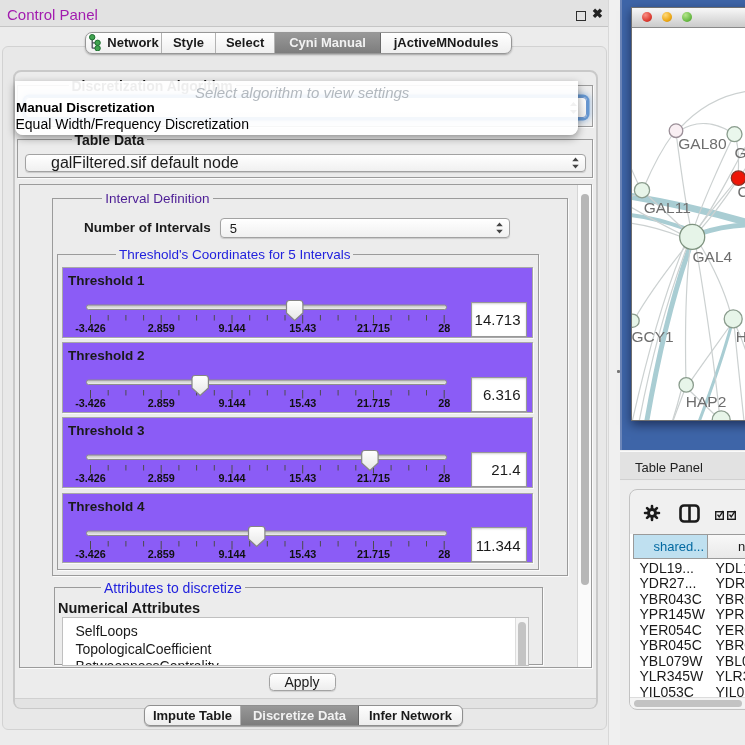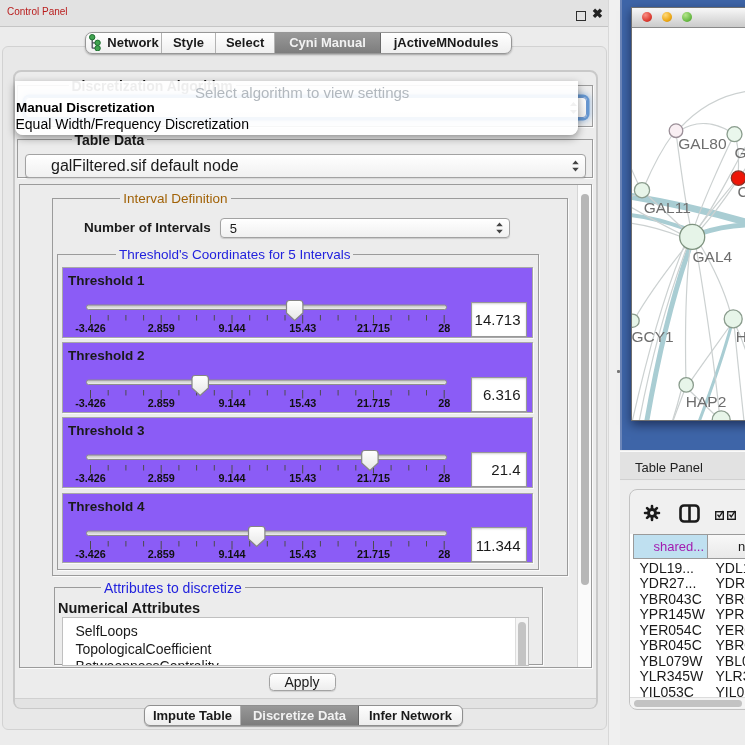--- a/index.html
+++ b/index.html
@@ -1,19 +1,19 @@
 <!DOCTYPE html>
 <html><head><meta charset="utf-8"><style>
 * { margin:0; padding:0; box-sizing:border-box; }
 html,body { width:745px; height:745px; font-family:"Liberation Sans", sans-serif; }
 body { background:#ececec; position:relative; overflow:hidden; color:#1a1a1a; opacity:0.999; }
 .abs { position:absolute; }
 
 #cptitle { left:0; top:0; width:620px; height:27px; background:#e2e2e2; border-bottom:1px solid #c5c5c5; }
-#cptitle .t { position:absolute; left:7px; top:5.5px; font-size:10px; color:#b91c1c; }
+#cptitle .t { position:absolute; left:7px; top:5.5px; font-size:15px; color:#a21caf; }
 #floatico { left:576px; top:11px; width:10px; height:10px; border:1.6px solid #2e2e2e; }
 #closeico { left:592px; top:5.5px; font-size:13px; font-weight:bold; color:#222; }
 
 #outer { left:2.2px; top:45.5px; width:605.3px; height:684px; background:#e8e8e8;
   border:1.5px solid #d2d2d2; border-radius:6px; }
 #inner { left:13px; top:69.5px; width:584.5px; height:639px; background:#ececec;
   border:2px solid #c9c9c9; border-radius:8px; }
 #innerstrip { left:15px; top:697.5px; width:580.5px; height:10px; background:#e3e3e3;
   border-top:1px solid #d0d0d0; border-radius:0 0 6px 6px; }
 
@@ -31,21 +31,21 @@
 
 .combo { position:absolute; background:linear-gradient(#ffffff,#f0f0f0); border:1px solid #a2a2a2;
   border-radius:4px; box-shadow:0 1px 1px rgba(0,0,0,0.15); font-size:13px; }
 .combo .cv { position:absolute; left:9px; top:50%; transform:translateY(-50%); white-space:nowrap; }
 .combo svg { position:absolute; right:5px; top:50%; transform:translateY(-50%); }
 
 #discbox { left:16.5px; top:84.5px; width:576px; height:42px; }
 #dcombo { left:24.5px; top:97px; width:562.5px; height:21px;
   box-shadow:0 0 0 2.5px rgba(85,140,205,0.85), 0 0 5px 4px rgba(110,160,215,0.45); border-color:#6a95ce; }
 #tdbox { left:16.5px; top:138.5px; width:576px; height:39px; }
-#tdcombo { left:24.5px; top:153.5px; width:561.5px; height:24px;text-align:right; }
+#tdcombo { left:24.5px; top:153.5px; width:561.5px; height:18px;text-align:right; }
 
 #spane { left:18.5px; top:183.5px; width:573.5px; height:484.5px; border:1px solid #9b9b9b;
   box-shadow:1px 1px 0 rgba(255,255,255,0.8); background:#ececec; overflow:hidden; }
 #vsb { position:absolute; left:557.5px; top:0; width:14px; height:100%; background:#fafafa;
   border-left:1px solid #d5d5d5; }
 #vsb div { position:absolute; left:2.5px; top:9px; width:8.5px; height:391px; border-radius:4.5px; background:#b7b7b7; }
 
 .trow { position:absolute; left:42px; width:471.5px; height:70.5px; border:1px solid #a8a8a8;
   box-shadow:1px 1px 0 rgba(255,255,255,0.75); background:#8b5cf6; }
 .trowtitle { position:absolute; left:5.5px; top:5px; font-size:13.5px; font-weight:bold; }
@@ -65,42 +65,42 @@
   border-radius:6px; overflow:hidden; background:linear-gradient(#fdfdfd,#ededed);
   box-shadow:0 1px 1px rgba(0,0,0,0.3); z-index:5; }
 #bottabs .seg { height:100%; display:flex; align-items:center; justify-content:center;
   font-size:13px; font-weight:bold; border-right:1px solid #b0b0b0; }
 #bottabs .seg:last-child { border-right:none; }
 #bottabs .sel { background:linear-gradient(#989898,#7d7d7d); color:#f2f2f2; border-right-color:#6a6a6a; }
 
 #popup { left:14.5px; top:80.6px; width:563.5px; height:54px; background:rgba(255,255,255,0.92);
   border-radius:0 0 8px 8px; box-shadow:0 3px 8px rgba(0,0,0,0.4); z-index:50; }
 #popup .prompt { position:absolute; top:3px; left:6px; width:100%; text-align:center; font-size:15px;
-  color:#b2b8be; }
+  color:#b2b8be;font-style:italic; }
 #popup .it1 { position:absolute; left:1.5px; top:19.5px; font-size:13.5px; font-weight:bold; color:#000; }
 #popup .it2 { position:absolute; left:1px; top:35px; font-size:14px; color:#000; }
 
 #bluebg { left:620px; top:0; width:125px; height:450px; background:#3e65a8; }
 #bluehl { left:620px; top:0; width:2px; height:450px; background:#6c86b9; }
 #netwin { left:631px; top:7px; width:134px; height:414px; background:#fff; border:1px solid #6f6f6f;
   box-shadow:0 4px 10px rgba(0,0,20,0.5); z-index:2; }
 #nettitle { position:absolute; left:0; top:0; width:100%; height:20px;
   background:linear-gradient(#f8f8f8,#cbcbcb); border-bottom:1px solid #8a8a8a; }
 .light { position:absolute; top:3.8px; width:10.5px; height:10.5px; border-radius:50%; }
 #netcanvas { position:absolute; left:0; top:20px; width:132px; height:392px; overflow:hidden; }
 
 #tpbar { left:620px; top:451px; width:125px; height:29px; background:#e2e2e2;
   border-top:1px solid #fafafa; border-bottom:1px solid #d0d0d0; }
 #tpbar span { position:absolute; left:15px; top:8px; font-size:13px; color:#222; }
 #rbot { left:620px; top:481px; width:125px; height:264px; background:#ededed; }
 #tblbox { left:629px; top:489px; width:136px; height:221px; background:#f0f0f0;
   border:1.5px solid #c2c2c2; border-radius:8px; overflow:hidden; z-index:2; }
 #tblwhite { position:absolute; left:0; top:44px; width:136px; height:162.5px; background:#fff; }
 .hdr1 { position:absolute; left:2.5px; top:44px; width:75.5px; height:25px; background:#bfe0f0;
-  border:1px solid #9a9a9a; font-size:13px; line-height:23px; color:#a21caf; }
+  border:1px solid #9a9a9a; font-size:13px; line-height:23px; color:#0369a1; }
 .hdr2 { position:absolute; left:78px; top:44px; width:58px; height:25px;
   background:linear-gradient(#f8f8f8,#e9e9e9); border:1px solid #9a9a9a; border-left:none;
   font-size:13px; line-height:23px; color:#1a1a1a; }
 .tr1 { position:absolute; left:0; width:136px; height:15.45px; font-size:14px; line-height:15.45px; }
 .tr1 .c1 { position:absolute; left:9.5px; }
 .tr1 .c2 { position:absolute; left:85.5px; }
 #hscroll { position:absolute; left:0; top:206.5px; width:136px; height:11px; background:#f4f4f4;
   border-top:1px solid #dcdcdc; }
 #hscroll div { position:absolute; left:4px; top:2px; width:108px; height:7px; border-radius:3.5px; background:#c3c3c3; }
 </style></head>
@@ -145,21 +145,21 @@
 </div>
 <div class="combo" id="tdcombo">
   <span class="cv" style="left:25.5px;font-size:16px">galFiltered.sif default node</span>
   <svg width="9" height="13" viewBox="0 0 9 14">
       <path d="M4.5 1 L8 5 H1 Z M4.5 13 L1 9 H8 Z" fill="#444"></path>
     </svg>
 </div>
 
 <div class="abs" id="spane">
   <div class="tbox" style="left:32.8px;top:13px;width:515.7px;height:378px">
-    <span class="ttl" style="left:23px;color:#a16207;font-size:13.5px">Interval Definition</span>
+    <span class="ttl" style="left:5px;color:#4c1d95;font-size:13.5px">Interval Definition</span>
   </div>
   <div style="position:absolute;left:64.5px;top:35.5px;font-size:13.5px;font-weight:bold">Number of Intervals</div>
   <div class="combo" style="left:200.2px;top:33.5px;width:290.3px;height:19.5px">
     <span class="cv">5</span>
     <svg width="9" height="13" viewBox="0 0 9 14">
         <path d="M4.5 1 L8 5 H1 Z M4.5 13 L1 9 H8 Z" fill="#444"></path>
       </svg>
   </div>
   <div class="tbox" style="left:37.5px;top:69px;width:482px;height:316px">
     <span class="ttl" style="left:14px;color:#2222dd;font-size:13.5px">Threshold's Coordinates for 5 Intervals</span>

